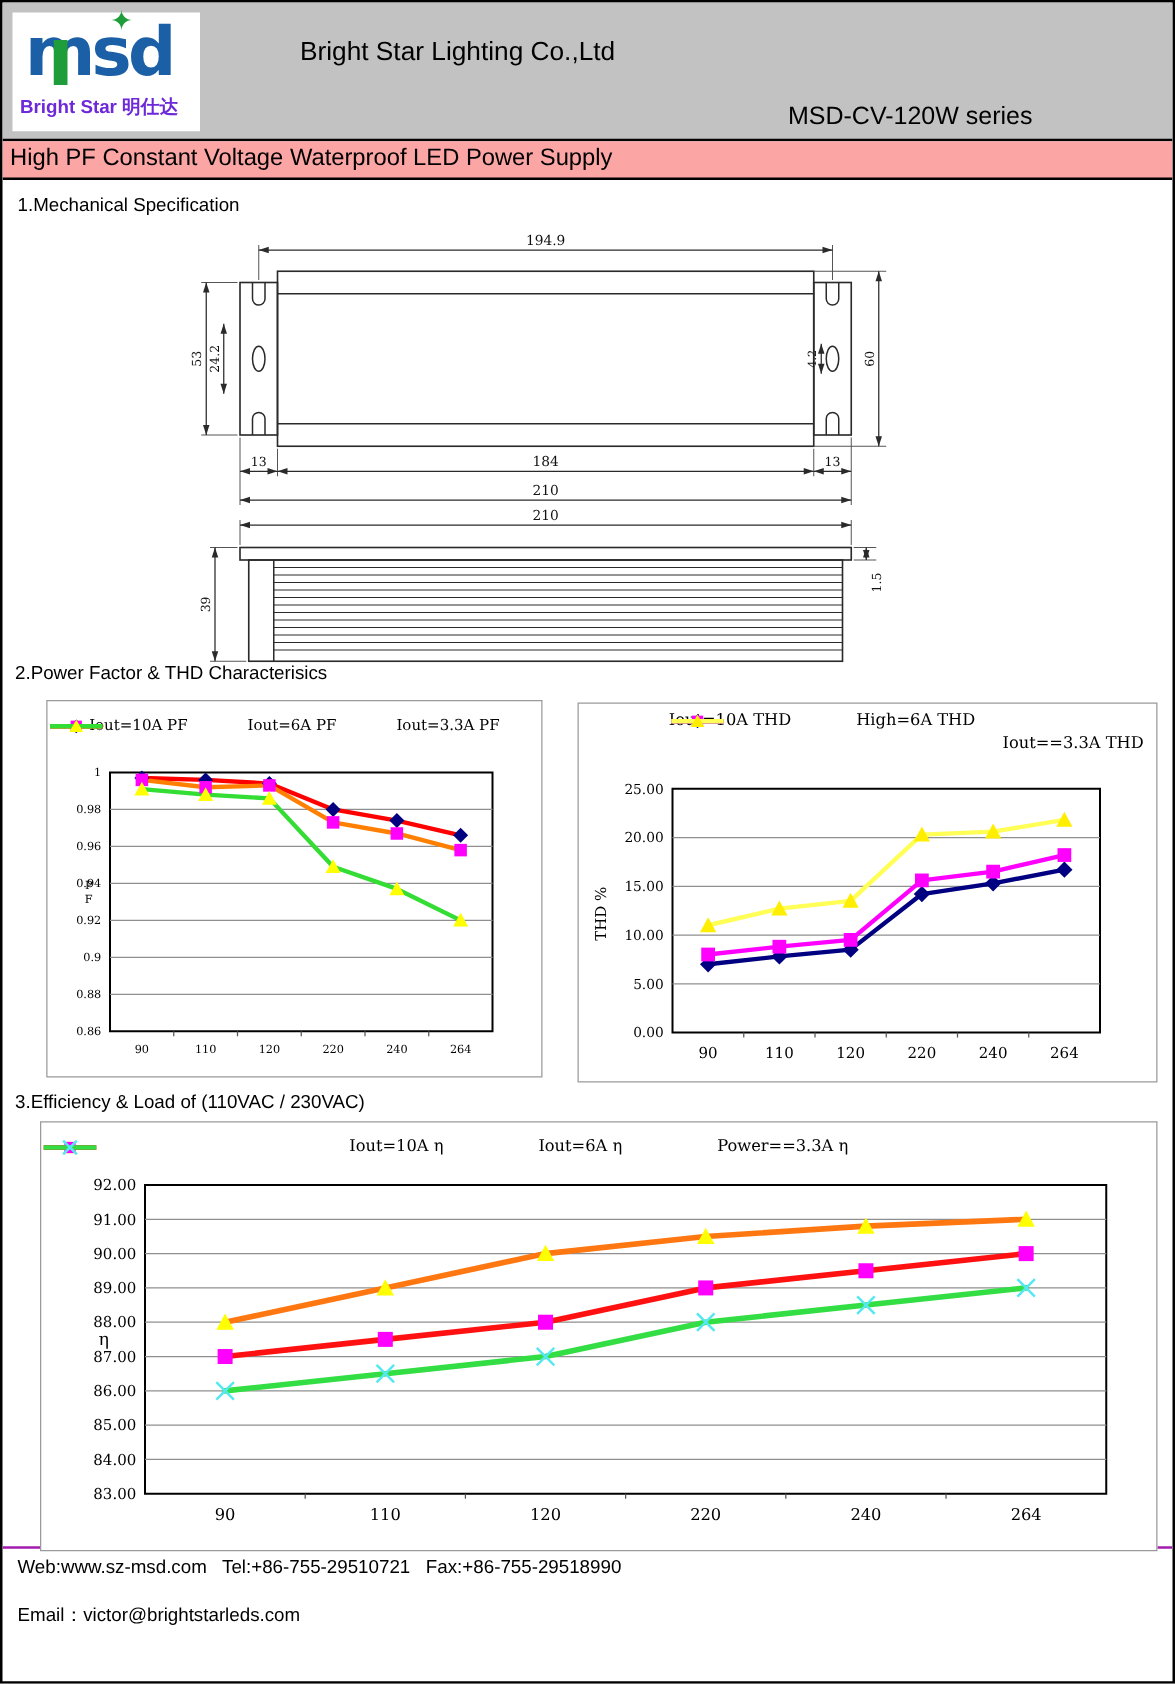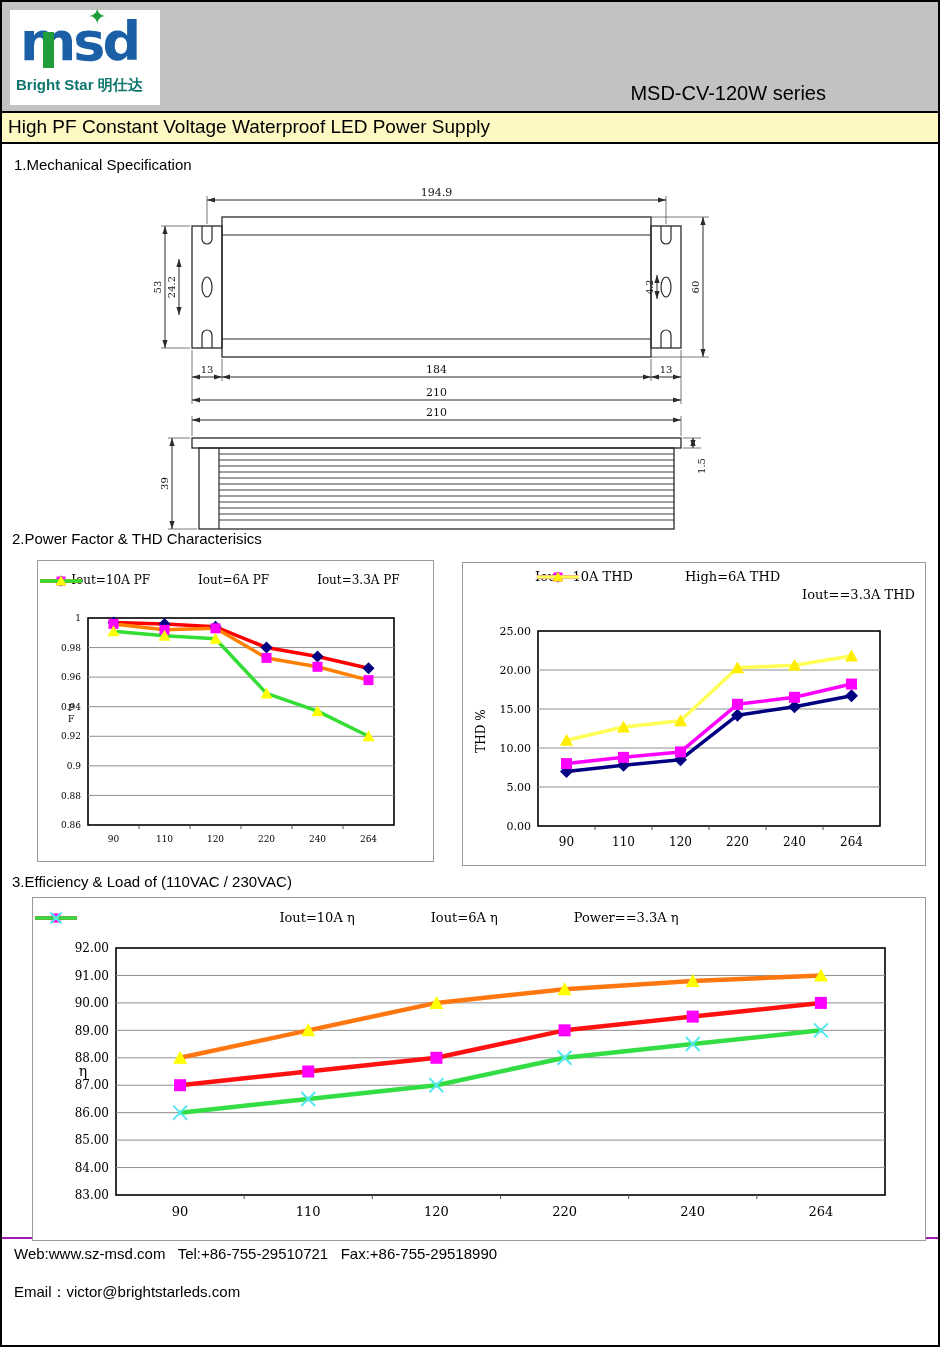--- a/index.html
+++ b/index.html
@@ -6,25 +6,25 @@
   .page{position:relative;width:940px;height:1347px;box-sizing:border-box;border:2px solid #000;
         background:#fff;font-family:"Liberation Sans",sans-serif;color:#000;overflow:hidden;}
   
   .header{position:absolute;left:0;top:0;width:100%;height:111px;background:#c2c2c2;
           border-bottom:2px solid #000;box-sizing:border-box;}
   .logo-box{position:absolute;left:8px;top:8px;width:150px;height:95px;background:#fff;}
   .logo-msd{position:absolute;left:10px;top:2px;font-family:"DejaVu Sans",sans-serif;
             font-weight:bold;font-size:54px;color:#1b5fa6;letter-spacing:-3px;line-height:60px;}
   .logo-green-bar{position:absolute;left:33px;top:22px;width:11px;height:36px;background:#1f9d3a;}
   .logo-star{position:absolute;left:78px;top:-6px;color:#1f9d3a;font-size:22px;}
-  .logo-sub{position:absolute;left:6px;top:66px;font-size:15px;font-weight:bold;color:#0f766e;white-space:nowrap;}
+  .logo-sub{position:absolute;left:6px;top:66px;font-size:15px;font-weight:bold;color:#6d28d9;white-space:nowrap;}
   .company{position:absolute;left:238px;top:28px;font-size:21px;}
   .series{position:absolute;right:112px;top:80px;font-size:20px;}
   
-  .banner{position:absolute;left:0;top:111px;width:100%;height:31px;background:#fef9c3;
+  .banner{position:absolute;left:0;top:111px;width:100%;height:31px;background:#fca5a5;
           border-bottom:2px solid #000;box-sizing:border-box;font-size:19px;line-height:28px;padding-left:6px;}
   
   .content{position:absolute;left:0;top:142px;width:100%;height:1095px;border-bottom:2px solid #a21caf;box-sizing:border-box;}
   .sec-heading{position:absolute;font-size:15px;}
   .mech-svg{position:absolute;}
   .mech-svg text{font-family:"DejaVu Serif",serif;fill:#111;}
   
   .chart-box{position:absolute;background:#fff;border:1px solid #9a9a9a;}
   .chart-box svg{position:absolute;left:0;top:0;}
   .chart-box svg text{font-family:"DejaVu Serif",serif;fill:#000;}
@@ -39,20 +39,21 @@
 
 <div class="page">
 
   <div class="header">
     <div class="logo-box">
       <div class="logo-msd">msd</div>
       <div class="logo-green-bar"></div>
       <div class="logo-star">✦</div>
       <div class="logo-sub">Bright Star 明仕达</div>
     </div>
+    <div class="company">Bright Star Lighting Co.,Ltd</div>
     <div class="series">MSD-CV-120W series</div>
   </div>
 
   <div class="banner">High PF Constant Voltage Waterproof LED Power Supply</div>
 
   <div class="content">
     <div class="sec-heading" style="left:12px;top:12px;">1.Mechanical Specification</div>
 
     <svg class="mech-svg" id="mech-top" width="640" height="244" style="left:125px;top:28px;">
         <rect x="95" y="45" width="429" height="140" fill="none" stroke="#2a2a2a" stroke-width="1.3"></rect>

